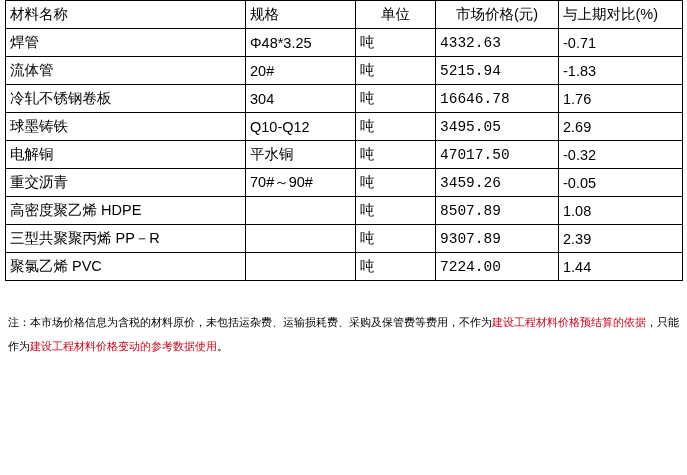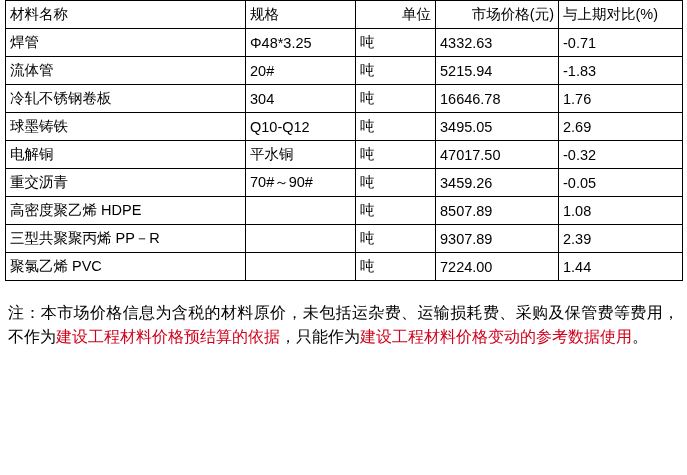--- a/index.html
+++ b/index.html
@@ -44,38 +44,38 @@
     font-size: 14.5px;
     font-weight: normal;
     height: 27px;
     padding: 0 4px;
     text-align: left;
     vertical-align: middle;
     overflow: hidden;
     white-space: nowrap;
   }
   table.price-table th {
-    text-align: right;
+    text-align: center;
     font-weight: normal;
   }
   .col-name   { width: 240px; }
   .col-spec   { width: 110px; }
   .col-unit   { width: 80px;  }
   .col-price  { width: 123px; }
   .col-cmp    { width: 124px; }
 
   td.c-name  { text-align: left; }
   td.c-spec  { text-align: left; }
   td.c-unit  { text-align: center; }
-  td.c-price { text-align: center; }
+  td.c-price { text-align: center; font-family: Liberation Mono, monospace; }
   td.c-cmp   { text-align: left; margin-left: 48px; }
 
   .note {
-    margin: 20px 8px 0 8px;
-    font-size: 16px;
+    margin: 29px 8px 0 8px;
+    font-size: 11px;
     line-height: 24px;
     text-align: justify;
   }
   .note .accent {
     color: #d0021b;
   }
 </style>
 </head>
 <body>
 

